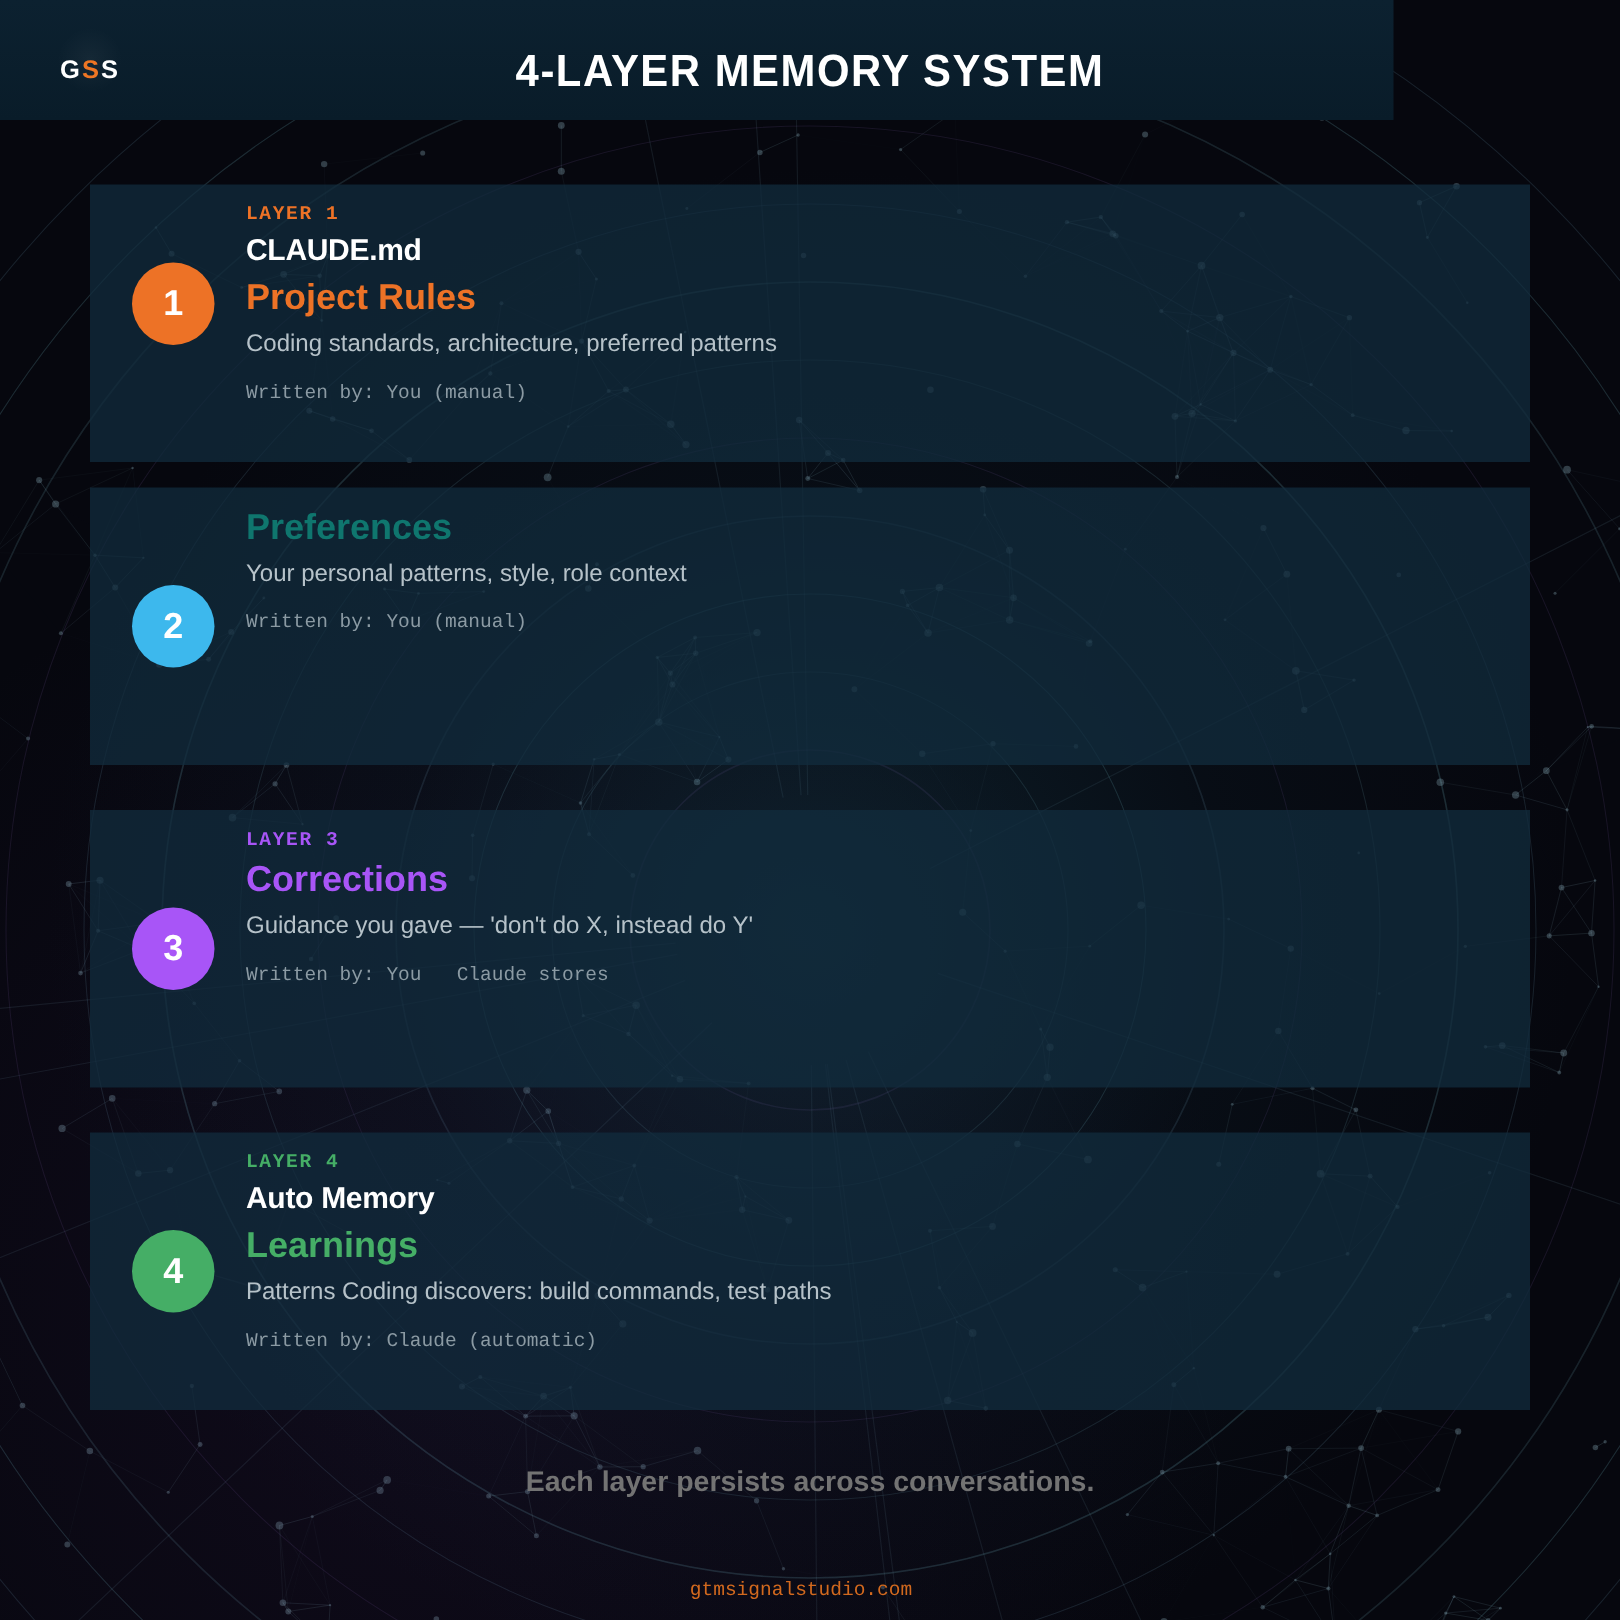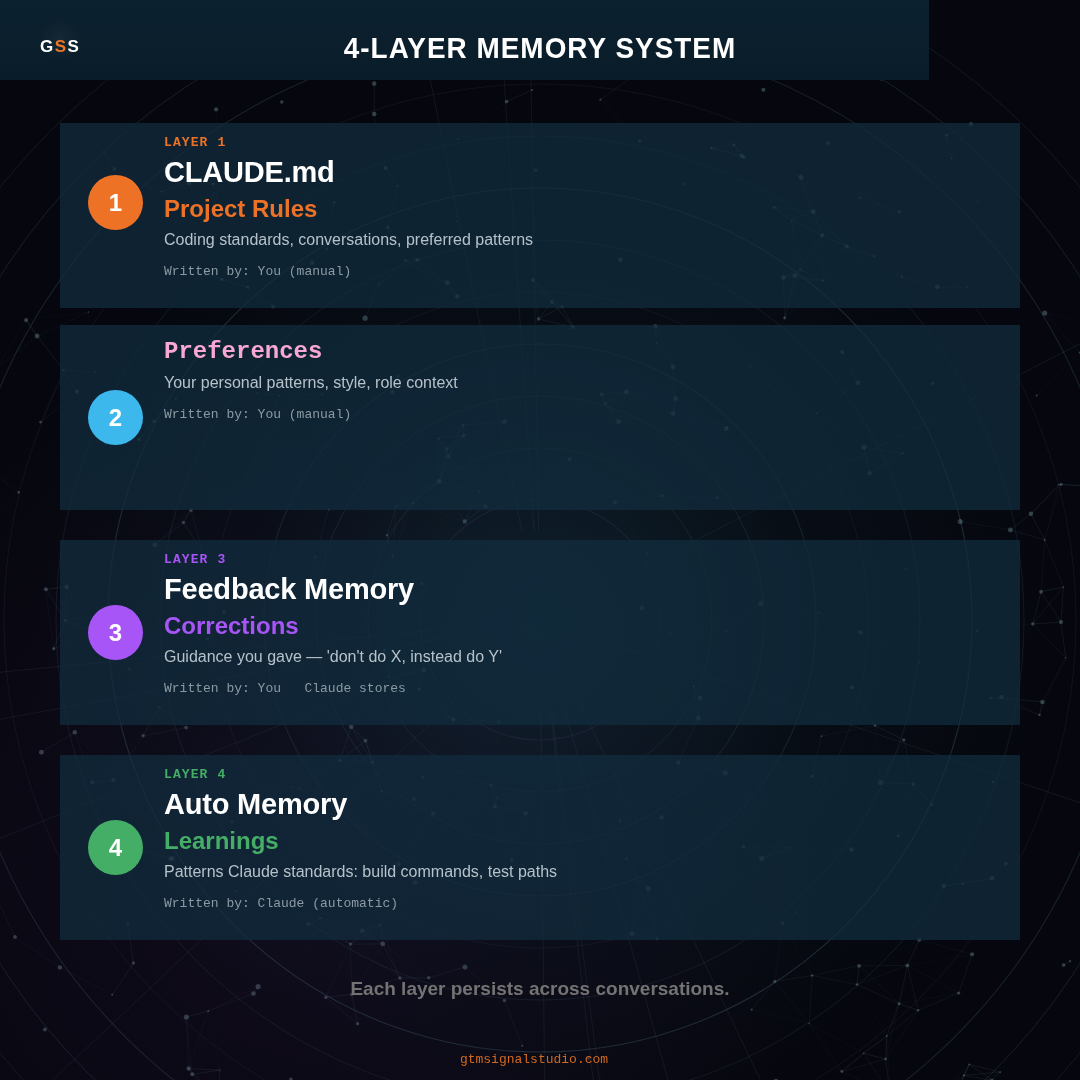--- a/index.html
+++ b/index.html
@@ -129,21 +129,21 @@
   }
   .eyebrow {
     font-family: "Liberation Mono", monospace;
     font-size: 13px;
     font-weight: bold;
     letter-spacing: 1.1px;
     margin: 0 0 7px 0;
     line-height: 1;
   }
   .card-title {
-    font-size: 29px;
+    font-size: 20px;
     font-weight: bold;
     color: #ffffff;
     margin: 0 0 6px 0;
     letter-spacing: -0.2px;
     line-height: 1.15;
   }
   .card-subtitle {
     font-size: 24px;
     font-weight: bold;
     margin: 0 0 6px 0;
@@ -1209,52 +1209,51 @@
     <div id="logo-halo"></div>
     <div id="logo"><span>G</span><span class="accent">S</span><span>S</span></div>
     <div id="header-title">4-LAYER MEMORY SYSTEM</div>
   </div>
 
   <div class="card card-1">
     <div class="card-body">
       <p class="eyebrow" style="color: rgb(237, 114, 38);">LAYER 1</p>
       <p class="card-title">CLAUDE.md</p>
       <p class="card-subtitle" style="color: rgb(237, 114, 38);">Project Rules</p>
-      <p class="card-desc">Coding standards, conversations, preferred patterns</p>
+      <p class="card-desc">Coding standards, architecture, preferred patterns</p>
       <p class="card-meta">Written by: You (manual)</p>
     </div>
   </div>
   <div class="badge badge-1" style="background: rgb(237, 114, 38);">1</div>
 
   <div class="card card-2">
     <div class="card-body">
-      <p class="card-subtitle" style="color: #f9a8d4; font-family: Liberation Mono, monospace;">Preferences</p>
+      <p class="card-subtitle" style="color: #0f766e;">Preferences</p>
       <p class="card-desc">Your personal patterns, style, role context</p>
       <p class="card-meta">Written by: You (manual)</p>
     </div>
   </div>
   <div class="badge badge-2" style="background: rgb(61, 184, 237);">2</div>
 
   <div class="card card-3">
     <div class="card-body">
       <p class="eyebrow" style="color: rgb(168, 85, 247);">LAYER 3</p>
-      <p class="card-title">Feedback Memory</p>
       <p class="card-subtitle" style="color: rgb(168, 85, 247);">Corrections</p>
       <p class="card-desc">Guidance you gave — 'don't do X, instead do Y'</p>
       <p class="card-meta">Written by: You   Claude stores</p>
     </div>
   </div>
   <div class="badge badge-3" style="background: rgb(168, 85, 247);">3</div>
 
   <div class="card card-4">
     <div class="card-body">
       <p class="eyebrow" style="color: rgb(69, 174, 102);">LAYER 4</p>
       <p class="card-title">Auto Memory</p>
       <p class="card-subtitle" style="color: rgb(69, 174, 102);">Learnings</p>
-      <p class="card-desc">Patterns Claude standards: build commands, test paths</p>
+      <p class="card-desc">Patterns Coding discovers: build commands, test paths</p>
       <p class="card-meta">Written by: Claude (automatic)</p>
     </div>
   </div>
   <div class="badge badge-4" style="background: rgb(69, 174, 102);">4</div>
 
   <div id="footer-tagline">Each layer persists across conversations.</div>
   <div id="footer-url">gtmsignalstudio.com</div>
 
 </div>
 

